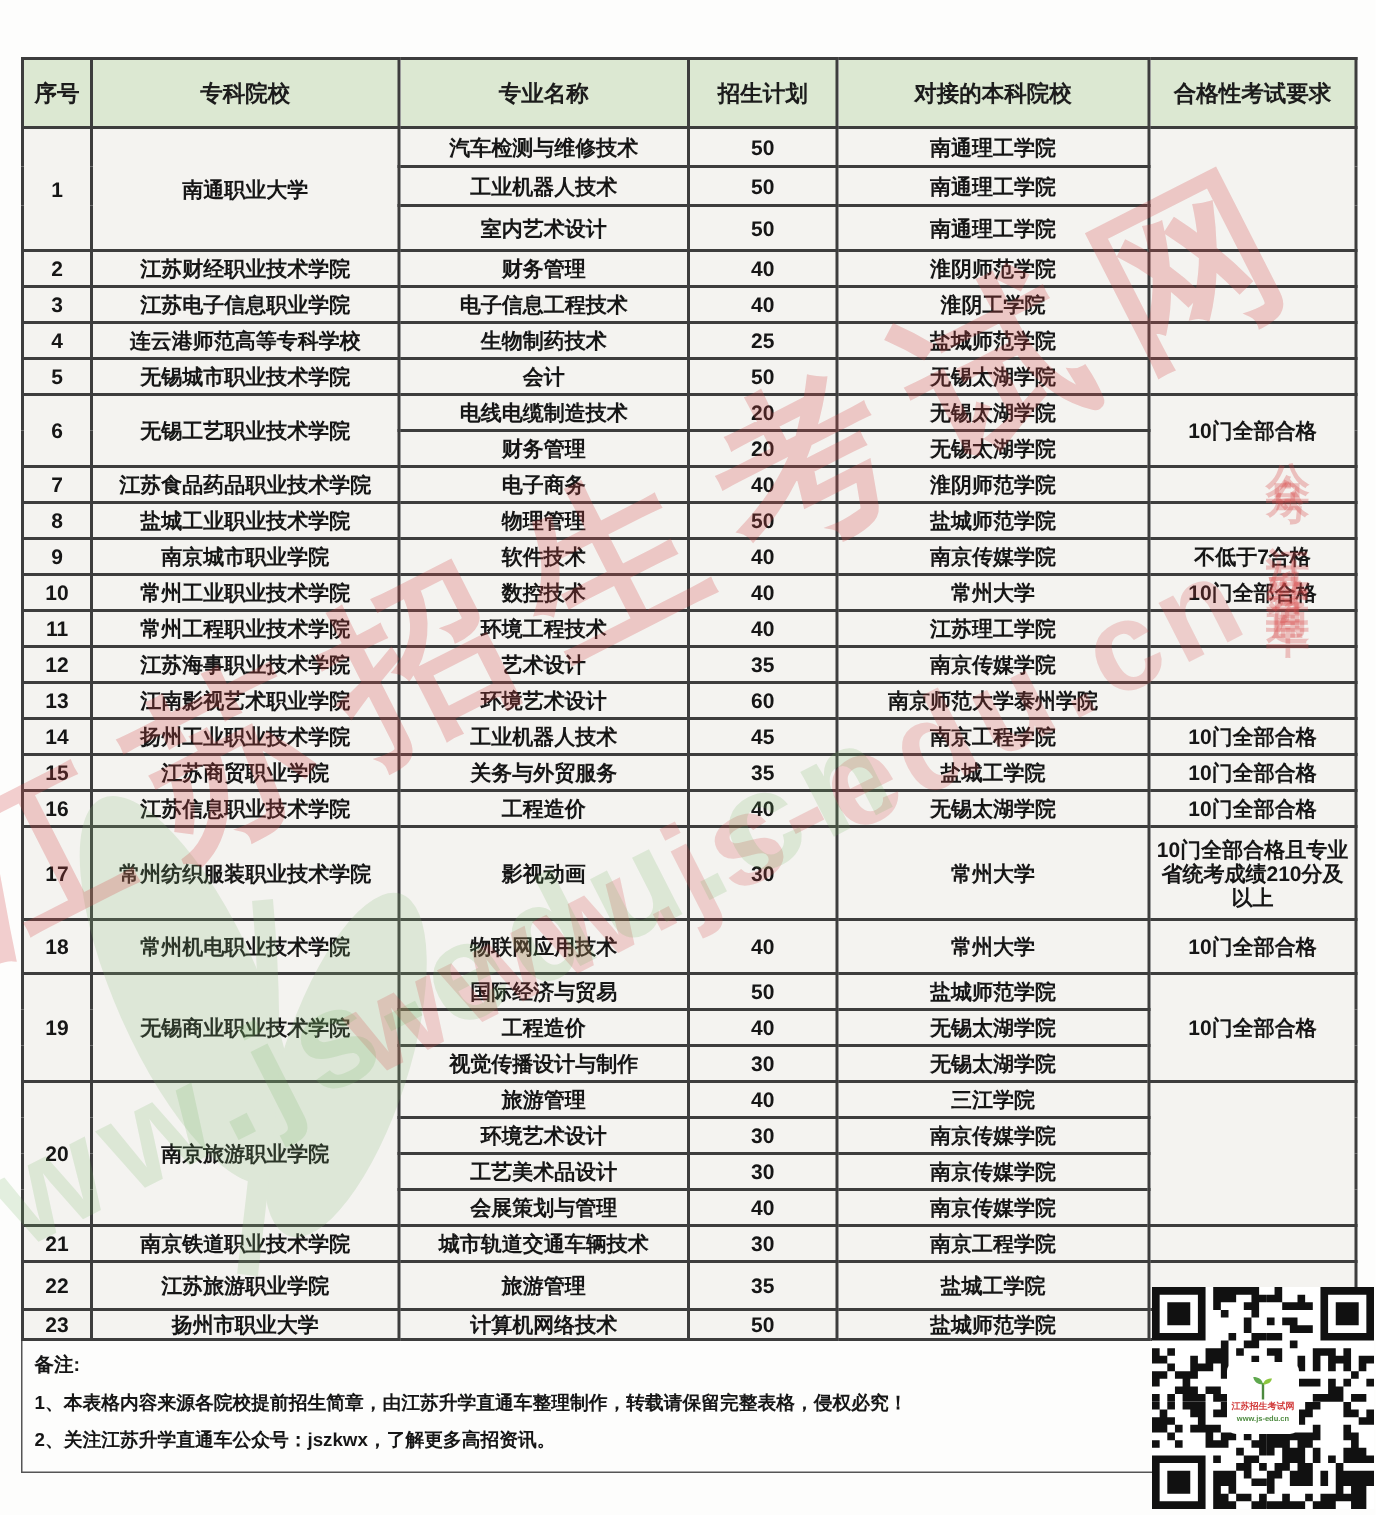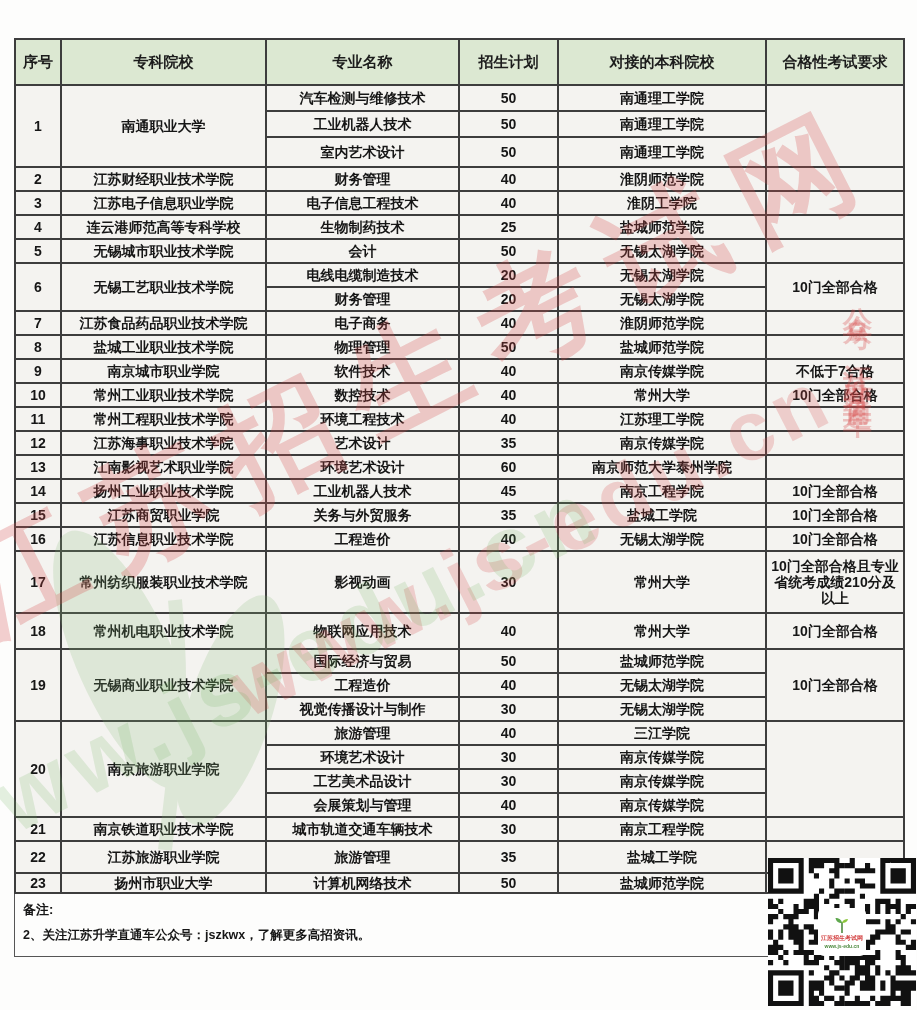--- a/index.html
+++ b/index.html
@@ -334,20 +334,21 @@
             <td>计算机网络技术</td>
             <td class="plan-cell">50</td>
             <td>盐城师范学院</td>
             <td class="req-cell"></td>
           </tr>
         </tbody>
     </table>
 
     <div class="notes">
       <div class="note-label">备注:</div>
+      <div class="note-item">1、本表格内容来源各院校提前招生简章，由江苏升学直通车整理制作，转载请保留完整表格，侵权必究！</div>
       <div class="note-item">2、关注江苏升学直通车公众号：jszkwx，了解更多高招资讯。</div>
     </div>
   </div>
 
   <div class="qr-wrap">
     <svg id="qr-svg" width="148" height="148" viewBox="0 0 148 148">
         <path d="M0.0 0.0h5.103448275862069v5.103448275862069h-5.103448275862069ZM5.1 0.0h5.103448275862069v5.103448275862069h-5.103448275862069ZM10.2 0.0h5.103448275862069v5.103448275862069h-5.103448275862069ZM15.3 0.0h5.103448275862069v5.103448275862069h-5.103448275862069ZM20.4 0.0h5.103448275862069v5.103448275862069h-5.103448275862069ZM25.5 0.0h5.103448275862069v5.103448275862069h-5.103448275862069ZM30.6 0.0h5.103448275862069v5.103448275862069h-5.103448275862069ZM0.0 5.1h5.103448275862069v5.103448275862069h-5.103448275862069ZM30.6 5.1h5.103448275862069v5.103448275862069h-5.103448275862069ZM0.0 10.2h5.103448275862069v5.103448275862069h-5.103448275862069ZM10.2 10.2h5.103448275862069v5.103448275862069h-5.103448275862069ZM15.3 10.2h5.103448275862069v5.103448275862069h-5.103448275862069ZM20.4 10.2h5.103448275862069v5.103448275862069h-5.103448275862069ZM30.6 10.2h5.103448275862069v5.103448275862069h-5.103448275862069ZM0.0 15.3h5.103448275862069v5.103448275862069h-5.103448275862069ZM10.2 15.3h5.103448275862069v5.103448275862069h-5.103448275862069ZM15.3 15.3h5.103448275862069v5.103448275862069h-5.103448275862069ZM20.4 15.3h5.103448275862069v5.103448275862069h-5.103448275862069ZM30.6 15.3h5.103448275862069v5.103448275862069h-5.103448275862069ZM0.0 20.4h5.103448275862069v5.103448275862069h-5.103448275862069ZM10.2 20.4h5.103448275862069v5.103448275862069h-5.103448275862069ZM15.3 20.4h5.103448275862069v5.103448275862069h-5.103448275862069ZM20.4 20.4h5.103448275862069v5.103448275862069h-5.103448275862069ZM30.6 20.4h5.103448275862069v5.103448275862069h-5.103448275862069ZM0.0 25.5h5.103448275862069v5.103448275862069h-5.103448275862069ZM30.6 25.5h5.103448275862069v5.103448275862069h-5.103448275862069ZM0.0 30.6h5.103448275862069v5.103448275862069h-5.103448275862069ZM5.1 30.6h5.103448275862069v5.103448275862069h-5.103448275862069ZM10.2 30.6h5.103448275862069v5.103448275862069h-5.103448275862069ZM15.3 30.6h5.103448275862069v5.103448275862069h-5.103448275862069ZM20.4 30.6h5.103448275862069v5.103448275862069h-5.103448275862069ZM25.5 30.6h5.103448275862069v5.103448275862069h-5.103448275862069ZM30.6 30.6h5.103448275862069v5.103448275862069h-5.103448275862069ZM112.3 0.0h5.103448275862069v5.103448275862069h-5.103448275862069ZM117.4 0.0h5.103448275862069v5.103448275862069h-5.103448275862069ZM122.5 0.0h5.103448275862069v5.103448275862069h-5.103448275862069ZM127.6 0.0h5.103448275862069v5.103448275862069h-5.103448275862069ZM132.7 0.0h5.103448275862069v5.103448275862069h-5.103448275862069ZM137.8 0.0h5.103448275862069v5.103448275862069h-5.103448275862069ZM142.9 0.0h5.103448275862069v5.103448275862069h-5.103448275862069ZM112.3 5.1h5.103448275862069v5.103448275862069h-5.103448275862069ZM142.9 5.1h5.103448275862069v5.103448275862069h-5.103448275862069ZM112.3 10.2h5.103448275862069v5.103448275862069h-5.103448275862069ZM122.5 10.2h5.103448275862069v5.103448275862069h-5.103448275862069ZM127.6 10.2h5.103448275862069v5.103448275862069h-5.103448275862069ZM132.7 10.2h5.103448275862069v5.103448275862069h-5.103448275862069ZM142.9 10.2h5.103448275862069v5.103448275862069h-5.103448275862069ZM112.3 15.3h5.103448275862069v5.103448275862069h-5.103448275862069ZM122.5 15.3h5.103448275862069v5.103448275862069h-5.103448275862069ZM127.6 15.3h5.103448275862069v5.103448275862069h-5.103448275862069ZM132.7 15.3h5.103448275862069v5.103448275862069h-5.103448275862069ZM142.9 15.3h5.103448275862069v5.103448275862069h-5.103448275862069ZM112.3 20.4h5.103448275862069v5.103448275862069h-5.103448275862069ZM122.5 20.4h5.103448275862069v5.103448275862069h-5.103448275862069ZM127.6 20.4h5.103448275862069v5.103448275862069h-5.103448275862069ZM132.7 20.4h5.103448275862069v5.103448275862069h-5.103448275862069ZM142.9 20.4h5.103448275862069v5.103448275862069h-5.103448275862069ZM112.3 25.5h5.103448275862069v5.103448275862069h-5.103448275862069ZM142.9 25.5h5.103448275862069v5.103448275862069h-5.103448275862069ZM112.3 30.6h5.103448275862069v5.103448275862069h-5.103448275862069ZM117.4 30.6h5.103448275862069v5.103448275862069h-5.103448275862069ZM122.5 30.6h5.103448275862069v5.103448275862069h-5.103448275862069ZM127.6 30.6h5.103448275862069v5.103448275862069h-5.103448275862069ZM132.7 30.6h5.103448275862069v5.103448275862069h-5.103448275862069ZM137.8 30.6h5.103448275862069v5.103448275862069h-5.103448275862069ZM142.9 30.6h5.103448275862069v5.103448275862069h-5.103448275862069ZM0.0 112.3h5.103448275862069v5.103448275862069h-5.103448275862069ZM5.1 112.3h5.103448275862069v5.103448275862069h-5.103448275862069ZM10.2 112.3h5.103448275862069v5.103448275862069h-5.103448275862069ZM15.3 112.3h5.103448275862069v5.103448275862069h-5.103448275862069ZM20.4 112.3h5.103448275862069v5.103448275862069h-5.103448275862069ZM25.5 112.3h5.103448275862069v5.103448275862069h-5.103448275862069ZM30.6 112.3h5.103448275862069v5.103448275862069h-5.103448275862069ZM0.0 117.4h5.103448275862069v5.103448275862069h-5.103448275862069ZM30.6 117.4h5.103448275862069v5.103448275862069h-5.103448275862069ZM0.0 122.5h5.103448275862069v5.103448275862069h-5.103448275862069ZM10.2 122.5h5.103448275862069v5.103448275862069h-5.103448275862069ZM15.3 122.5h5.103448275862069v5.103448275862069h-5.103448275862069ZM20.4 122.5h5.103448275862069v5.103448275862069h-5.103448275862069ZM30.6 122.5h5.103448275862069v5.103448275862069h-5.103448275862069ZM0.0 127.6h5.103448275862069v5.103448275862069h-5.103448275862069ZM10.2 127.6h5.103448275862069v5.103448275862069h-5.103448275862069ZM15.3 127.6h5.103448275862069v5.103448275862069h-5.103448275862069ZM20.4 127.6h5.103448275862069v5.103448275862069h-5.103448275862069ZM30.6 127.6h5.103448275862069v5.103448275862069h-5.103448275862069ZM0.0 132.7h5.103448275862069v5.103448275862069h-5.103448275862069ZM10.2 132.7h5.103448275862069v5.103448275862069h-5.103448275862069ZM15.3 132.7h5.103448275862069v5.103448275862069h-5.103448275862069ZM20.4 132.7h5.103448275862069v5.103448275862069h-5.103448275862069ZM30.6 132.7h5.103448275862069v5.103448275862069h-5.103448275862069ZM0.0 137.8h5.103448275862069v5.103448275862069h-5.103448275862069ZM30.6 137.8h5.103448275862069v5.103448275862069h-5.103448275862069ZM0.0 142.9h5.103448275862069v5.103448275862069h-5.103448275862069ZM5.1 142.9h5.103448275862069v5.103448275862069h-5.103448275862069ZM10.2 142.9h5.103448275862069v5.103448275862069h-5.103448275862069ZM15.3 142.9h5.103448275862069v5.103448275862069h-5.103448275862069ZM20.4 142.9h5.103448275862069v5.103448275862069h-5.103448275862069ZM25.5 142.9h5.103448275862069v5.103448275862069h-5.103448275862069ZM30.6 142.9h5.103448275862069v5.103448275862069h-5.103448275862069ZM40.8 0.0h5.103448275862069v5.103448275862069h-5.103448275862069ZM45.9 0.0h5.103448275862069v5.103448275862069h-5.103448275862069ZM51.0 0.0h5.103448275862069v5.103448275862069h-5.103448275862069ZM56.1 0.0h5.103448275862069v5.103448275862069h-5.103448275862069ZM61.2 0.0h5.103448275862069v5.103448275862069h-5.103448275862069ZM66.3 0.0h5.103448275862069v5.103448275862069h-5.103448275862069ZM81.7 0.0h5.103448275862069v5.103448275862069h-5.103448275862069ZM40.8 5.1h5.103448275862069v5.103448275862069h-5.103448275862069ZM45.9 5.1h5.103448275862069v5.103448275862069h-5.103448275862069ZM51.0 5.1h5.103448275862069v5.103448275862069h-5.103448275862069ZM66.3 5.1h5.103448275862069v5.103448275862069h-5.103448275862069ZM71.4 5.1h5.103448275862069v5.103448275862069h-5.103448275862069ZM76.6 5.1h5.103448275862069v5.103448275862069h-5.103448275862069ZM81.7 5.1h5.103448275862069v5.103448275862069h-5.103448275862069ZM97.0 5.1h5.103448275862069v5.103448275862069h-5.103448275862069ZM40.8 10.2h5.103448275862069v5.103448275862069h-5.103448275862069ZM61.2 10.2h5.103448275862069v5.103448275862069h-5.103448275862069ZM66.3 10.2h5.103448275862069v5.103448275862069h-5.103448275862069ZM86.8 10.2h5.103448275862069v5.103448275862069h-5.103448275862069ZM91.9 10.2h5.103448275862069v5.103448275862069h-5.103448275862069ZM97.0 10.2h5.103448275862069v5.103448275862069h-5.103448275862069ZM102.1 10.2h5.103448275862069v5.103448275862069h-5.103448275862069ZM45.9 15.3h5.103448275862069v5.103448275862069h-5.103448275862069ZM66.3 15.3h5.103448275862069v5.103448275862069h-5.103448275862069ZM61.2 20.4h5.103448275862069v5.103448275862069h-5.103448275862069ZM76.6 20.4h5.103448275862069v5.103448275862069h-5.103448275862069ZM86.8 20.4h5.103448275862069v5.103448275862069h-5.103448275862069ZM91.9 20.4h5.103448275862069v5.103448275862069h-5.103448275862069ZM61.2 25.5h5.103448275862069v5.103448275862069h-5.103448275862069ZM91.9 25.5h5.103448275862069v5.103448275862069h-5.103448275862069ZM97.0 25.5h5.103448275862069v5.103448275862069h-5.103448275862069ZM102.1 25.5h5.103448275862069v5.103448275862069h-5.103448275862069ZM51.0 30.6h5.103448275862069v5.103448275862069h-5.103448275862069ZM66.3 30.6h5.103448275862069v5.103448275862069h-5.103448275862069ZM71.4 30.6h5.103448275862069v5.103448275862069h-5.103448275862069ZM76.6 30.6h5.103448275862069v5.103448275862069h-5.103448275862069ZM81.7 30.6h5.103448275862069v5.103448275862069h-5.103448275862069ZM45.9 35.7h5.103448275862069v5.103448275862069h-5.103448275862069ZM61.2 35.7h5.103448275862069v5.103448275862069h-5.103448275862069ZM66.3 35.7h5.103448275862069v5.103448275862069h-5.103448275862069ZM91.9 35.7h5.103448275862069v5.103448275862069h-5.103448275862069ZM0.0 40.8h5.103448275862069v5.103448275862069h-5.103448275862069ZM10.2 40.8h5.103448275862069v5.103448275862069h-5.103448275862069ZM35.7 40.8h5.103448275862069v5.103448275862069h-5.103448275862069ZM40.8 40.8h5.103448275862069v5.103448275862069h-5.103448275862069ZM45.9 40.8h5.103448275862069v5.103448275862069h-5.103448275862069ZM56.1 40.8h5.103448275862069v5.103448275862069h-5.103448275862069ZM76.6 40.8h5.103448275862069v5.103448275862069h-5.103448275862069ZM81.7 40.8h5.103448275862069v5.103448275862069h-5.103448275862069ZM107.2 40.8h5.103448275862069v5.103448275862069h-5.103448275862069ZM112.3 40.8h5.103448275862069v5.103448275862069h-5.103448275862069ZM117.4 40.8h5.103448275862069v5.103448275862069h-5.103448275862069ZM127.6 40.8h5.103448275862069v5.103448275862069h-5.103448275862069ZM0.0 45.9h5.103448275862069v5.103448275862069h-5.103448275862069ZM5.1 45.9h5.103448275862069v5.103448275862069h-5.103448275862069ZM25.5 45.9h5.103448275862069v5.103448275862069h-5.103448275862069ZM35.7 45.9h5.103448275862069v5.103448275862069h-5.103448275862069ZM40.8 45.9h5.103448275862069v5.103448275862069h-5.103448275862069ZM45.9 45.9h5.103448275862069v5.103448275862069h-5.103448275862069ZM66.3 45.9h5.103448275862069v5.103448275862069h-5.103448275862069ZM81.7 45.9h5.103448275862069v5.103448275862069h-5.103448275862069ZM97.0 45.9h5.103448275862069v5.103448275862069h-5.103448275862069ZM107.2 45.9h5.103448275862069v5.103448275862069h-5.103448275862069ZM117.4 45.9h5.103448275862069v5.103448275862069h-5.103448275862069ZM122.5 45.9h5.103448275862069v5.103448275862069h-5.103448275862069ZM127.6 45.9h5.103448275862069v5.103448275862069h-5.103448275862069ZM137.8 45.9h5.103448275862069v5.103448275862069h-5.103448275862069ZM142.9 45.9h5.103448275862069v5.103448275862069h-5.103448275862069ZM10.2 51.0h5.103448275862069v5.103448275862069h-5.103448275862069ZM25.5 51.0h5.103448275862069v5.103448275862069h-5.103448275862069ZM30.6 51.0h5.103448275862069v5.103448275862069h-5.103448275862069ZM35.7 51.0h5.103448275862069v5.103448275862069h-5.103448275862069ZM45.9 51.0h5.103448275862069v5.103448275862069h-5.103448275862069ZM97.0 51.0h5.103448275862069v5.103448275862069h-5.103448275862069ZM107.2 51.0h5.103448275862069v5.103448275862069h-5.103448275862069ZM117.4 51.0h5.103448275862069v5.103448275862069h-5.103448275862069ZM127.6 51.0h5.103448275862069v5.103448275862069h-5.103448275862069ZM137.8 51.0h5.103448275862069v5.103448275862069h-5.103448275862069ZM0.0 56.1h5.103448275862069v5.103448275862069h-5.103448275862069ZM5.1 56.1h5.103448275862069v5.103448275862069h-5.103448275862069ZM15.3 56.1h5.103448275862069v5.103448275862069h-5.103448275862069ZM20.4 56.1h5.103448275862069v5.103448275862069h-5.103448275862069ZM25.5 56.1h5.103448275862069v5.103448275862069h-5.103448275862069ZM45.9 56.1h5.103448275862069v5.103448275862069h-5.103448275862069ZM132.7 56.1h5.103448275862069v5.103448275862069h-5.103448275862069ZM0.0 61.2h5.103448275862069v5.103448275862069h-5.103448275862069ZM20.4 61.2h5.103448275862069v5.103448275862069h-5.103448275862069ZM97.0 61.2h5.103448275862069v5.103448275862069h-5.103448275862069ZM102.1 61.2h5.103448275862069v5.103448275862069h-5.103448275862069ZM107.2 61.2h5.103448275862069v5.103448275862069h-5.103448275862069ZM117.4 61.2h5.103448275862069v5.103448275862069h-5.103448275862069ZM127.6 61.2h5.103448275862069v5.103448275862069h-5.103448275862069ZM142.9 61.2h5.103448275862069v5.103448275862069h-5.103448275862069ZM15.3 66.3h5.103448275862069v5.103448275862069h-5.103448275862069ZM20.4 66.3h5.103448275862069v5.103448275862069h-5.103448275862069ZM25.5 66.3h5.103448275862069v5.103448275862069h-5.103448275862069ZM35.7 66.3h5.103448275862069v5.103448275862069h-5.103448275862069ZM40.8 66.3h5.103448275862069v5.103448275862069h-5.103448275862069ZM117.4 66.3h5.103448275862069v5.103448275862069h-5.103448275862069ZM122.5 66.3h5.103448275862069v5.103448275862069h-5.103448275862069ZM0.0 71.4h5.103448275862069v5.103448275862069h-5.103448275862069ZM10.2 71.4h5.103448275862069v5.103448275862069h-5.103448275862069ZM20.4 71.4h5.103448275862069v5.103448275862069h-5.103448275862069ZM25.5 71.4h5.103448275862069v5.103448275862069h-5.103448275862069ZM30.6 71.4h5.103448275862069v5.103448275862069h-5.103448275862069ZM40.8 71.4h5.103448275862069v5.103448275862069h-5.103448275862069ZM45.9 71.4h5.103448275862069v5.103448275862069h-5.103448275862069ZM107.2 71.4h5.103448275862069v5.103448275862069h-5.103448275862069ZM112.3 71.4h5.103448275862069v5.103448275862069h-5.103448275862069ZM117.4 71.4h5.103448275862069v5.103448275862069h-5.103448275862069ZM122.5 71.4h5.103448275862069v5.103448275862069h-5.103448275862069ZM132.7 71.4h5.103448275862069v5.103448275862069h-5.103448275862069ZM137.8 71.4h5.103448275862069v5.103448275862069h-5.103448275862069ZM0.0 76.6h5.103448275862069v5.103448275862069h-5.103448275862069ZM10.2 76.6h5.103448275862069v5.103448275862069h-5.103448275862069ZM20.4 76.6h5.103448275862069v5.103448275862069h-5.103448275862069ZM25.5 76.6h5.103448275862069v5.103448275862069h-5.103448275862069ZM30.6 76.6h5.103448275862069v5.103448275862069h-5.103448275862069ZM45.9 76.6h5.103448275862069v5.103448275862069h-5.103448275862069ZM102.1 76.6h5.103448275862069v5.103448275862069h-5.103448275862069ZM107.2 76.6h5.103448275862069v5.103448275862069h-5.103448275862069ZM127.6 76.6h5.103448275862069v5.103448275862069h-5.103448275862069ZM5.1 81.7h5.103448275862069v5.103448275862069h-5.103448275862069ZM25.5 81.7h5.103448275862069v5.103448275862069h-5.103448275862069ZM30.6 81.7h5.103448275862069v5.103448275862069h-5.103448275862069ZM40.8 81.7h5.103448275862069v5.103448275862069h-5.103448275862069ZM45.9 81.7h5.103448275862069v5.103448275862069h-5.103448275862069ZM97.0 81.7h5.103448275862069v5.103448275862069h-5.103448275862069ZM102.1 81.7h5.103448275862069v5.103448275862069h-5.103448275862069ZM127.6 81.7h5.103448275862069v5.103448275862069h-5.103448275862069ZM132.7 81.7h5.103448275862069v5.103448275862069h-5.103448275862069ZM142.9 81.7h5.103448275862069v5.103448275862069h-5.103448275862069ZM0.0 86.8h5.103448275862069v5.103448275862069h-5.103448275862069ZM5.1 86.8h5.103448275862069v5.103448275862069h-5.103448275862069ZM10.2 86.8h5.103448275862069v5.103448275862069h-5.103448275862069ZM30.6 86.8h5.103448275862069v5.103448275862069h-5.103448275862069ZM97.0 86.8h5.103448275862069v5.103448275862069h-5.103448275862069ZM137.8 86.8h5.103448275862069v5.103448275862069h-5.103448275862069ZM142.9 86.8h5.103448275862069v5.103448275862069h-5.103448275862069ZM0.0 91.9h5.103448275862069v5.103448275862069h-5.103448275862069ZM5.1 91.9h5.103448275862069v5.103448275862069h-5.103448275862069ZM15.3 91.9h5.103448275862069v5.103448275862069h-5.103448275862069ZM25.5 91.9h5.103448275862069v5.103448275862069h-5.103448275862069ZM30.6 91.9h5.103448275862069v5.103448275862069h-5.103448275862069ZM35.7 91.9h5.103448275862069v5.103448275862069h-5.103448275862069ZM40.8 91.9h5.103448275862069v5.103448275862069h-5.103448275862069ZM107.2 91.9h5.103448275862069v5.103448275862069h-5.103448275862069ZM127.6 91.9h5.103448275862069v5.103448275862069h-5.103448275862069ZM10.2 97.0h5.103448275862069v5.103448275862069h-5.103448275862069ZM35.7 97.0h5.103448275862069v5.103448275862069h-5.103448275862069ZM45.9 97.0h5.103448275862069v5.103448275862069h-5.103448275862069ZM51.0 97.0h5.103448275862069v5.103448275862069h-5.103448275862069ZM61.2 97.0h5.103448275862069v5.103448275862069h-5.103448275862069ZM71.4 97.0h5.103448275862069v5.103448275862069h-5.103448275862069ZM76.6 97.0h5.103448275862069v5.103448275862069h-5.103448275862069ZM81.7 97.0h5.103448275862069v5.103448275862069h-5.103448275862069ZM86.8 97.0h5.103448275862069v5.103448275862069h-5.103448275862069ZM91.9 97.0h5.103448275862069v5.103448275862069h-5.103448275862069ZM97.0 97.0h5.103448275862069v5.103448275862069h-5.103448275862069ZM102.1 97.0h5.103448275862069v5.103448275862069h-5.103448275862069ZM107.2 97.0h5.103448275862069v5.103448275862069h-5.103448275862069ZM127.6 97.0h5.103448275862069v5.103448275862069h-5.103448275862069ZM132.7 97.0h5.103448275862069v5.103448275862069h-5.103448275862069ZM0.0 102.1h5.103448275862069v5.103448275862069h-5.103448275862069ZM15.3 102.1h5.103448275862069v5.103448275862069h-5.103448275862069ZM35.7 102.1h5.103448275862069v5.103448275862069h-5.103448275862069ZM40.8 102.1h5.103448275862069v5.103448275862069h-5.103448275862069ZM45.9 102.1h5.103448275862069v5.103448275862069h-5.103448275862069ZM66.3 102.1h5.103448275862069v5.103448275862069h-5.103448275862069ZM71.4 102.1h5.103448275862069v5.103448275862069h-5.103448275862069ZM76.6 102.1h5.103448275862069v5.103448275862069h-5.103448275862069ZM81.7 102.1h5.103448275862069v5.103448275862069h-5.103448275862069ZM86.8 102.1h5.103448275862069v5.103448275862069h-5.103448275862069ZM97.0 102.1h5.103448275862069v5.103448275862069h-5.103448275862069ZM102.1 102.1h5.103448275862069v5.103448275862069h-5.103448275862069ZM132.7 102.1h5.103448275862069v5.103448275862069h-5.103448275862069ZM56.1 107.2h5.103448275862069v5.103448275862069h-5.103448275862069ZM71.4 107.2h5.103448275862069v5.103448275862069h-5.103448275862069ZM76.6 107.2h5.103448275862069v5.103448275862069h-5.103448275862069ZM86.8 107.2h5.103448275862069v5.103448275862069h-5.103448275862069ZM91.9 107.2h5.103448275862069v5.103448275862069h-5.103448275862069ZM97.0 107.2h5.103448275862069v5.103448275862069h-5.103448275862069ZM107.2 107.2h5.103448275862069v5.103448275862069h-5.103448275862069ZM127.6 107.2h5.103448275862069v5.103448275862069h-5.103448275862069ZM132.7 107.2h5.103448275862069v5.103448275862069h-5.103448275862069ZM137.8 107.2h5.103448275862069v5.103448275862069h-5.103448275862069ZM40.8 112.3h5.103448275862069v5.103448275862069h-5.103448275862069ZM61.2 112.3h5.103448275862069v5.103448275862069h-5.103448275862069ZM66.3 112.3h5.103448275862069v5.103448275862069h-5.103448275862069ZM86.8 112.3h5.103448275862069v5.103448275862069h-5.103448275862069ZM91.9 112.3h5.103448275862069v5.103448275862069h-5.103448275862069ZM97.0 112.3h5.103448275862069v5.103448275862069h-5.103448275862069ZM107.2 112.3h5.103448275862069v5.103448275862069h-5.103448275862069ZM117.4 112.3h5.103448275862069v5.103448275862069h-5.103448275862069ZM127.6 112.3h5.103448275862069v5.103448275862069h-5.103448275862069ZM132.7 112.3h5.103448275862069v5.103448275862069h-5.103448275862069ZM137.8 112.3h5.103448275862069v5.103448275862069h-5.103448275862069ZM142.9 112.3h5.103448275862069v5.103448275862069h-5.103448275862069ZM56.1 117.4h5.103448275862069v5.103448275862069h-5.103448275862069ZM61.2 117.4h5.103448275862069v5.103448275862069h-5.103448275862069ZM71.4 117.4h5.103448275862069v5.103448275862069h-5.103448275862069ZM81.7 117.4h5.103448275862069v5.103448275862069h-5.103448275862069ZM86.8 117.4h5.103448275862069v5.103448275862069h-5.103448275862069ZM97.0 117.4h5.103448275862069v5.103448275862069h-5.103448275862069ZM102.1 117.4h5.103448275862069v5.103448275862069h-5.103448275862069ZM122.5 117.4h5.103448275862069v5.103448275862069h-5.103448275862069ZM40.8 122.5h5.103448275862069v5.103448275862069h-5.103448275862069ZM45.9 122.5h5.103448275862069v5.103448275862069h-5.103448275862069ZM51.0 122.5h5.103448275862069v5.103448275862069h-5.103448275862069ZM61.2 122.5h5.103448275862069v5.103448275862069h-5.103448275862069ZM76.6 122.5h5.103448275862069v5.103448275862069h-5.103448275862069ZM81.7 122.5h5.103448275862069v5.103448275862069h-5.103448275862069ZM91.9 122.5h5.103448275862069v5.103448275862069h-5.103448275862069ZM97.0 122.5h5.103448275862069v5.103448275862069h-5.103448275862069ZM102.1 122.5h5.103448275862069v5.103448275862069h-5.103448275862069ZM112.3 122.5h5.103448275862069v5.103448275862069h-5.103448275862069ZM122.5 122.5h5.103448275862069v5.103448275862069h-5.103448275862069ZM127.6 122.5h5.103448275862069v5.103448275862069h-5.103448275862069ZM132.7 122.5h5.103448275862069v5.103448275862069h-5.103448275862069ZM137.8 122.5h5.103448275862069v5.103448275862069h-5.103448275862069ZM142.9 122.5h5.103448275862069v5.103448275862069h-5.103448275862069ZM40.8 127.6h5.103448275862069v5.103448275862069h-5.103448275862069ZM45.9 127.6h5.103448275862069v5.103448275862069h-5.103448275862069ZM51.0 127.6h5.103448275862069v5.103448275862069h-5.103448275862069ZM66.3 127.6h5.103448275862069v5.103448275862069h-5.103448275862069ZM71.4 127.6h5.103448275862069v5.103448275862069h-5.103448275862069ZM76.6 127.6h5.103448275862069v5.103448275862069h-5.103448275862069ZM91.9 127.6h5.103448275862069v5.103448275862069h-5.103448275862069ZM97.0 127.6h5.103448275862069v5.103448275862069h-5.103448275862069ZM102.1 127.6h5.103448275862069v5.103448275862069h-5.103448275862069ZM112.3 127.6h5.103448275862069v5.103448275862069h-5.103448275862069ZM122.5 127.6h5.103448275862069v5.103448275862069h-5.103448275862069ZM127.6 127.6h5.103448275862069v5.103448275862069h-5.103448275862069ZM132.7 127.6h5.103448275862069v5.103448275862069h-5.103448275862069ZM137.8 127.6h5.103448275862069v5.103448275862069h-5.103448275862069ZM142.9 127.6h5.103448275862069v5.103448275862069h-5.103448275862069ZM40.8 132.7h5.103448275862069v5.103448275862069h-5.103448275862069ZM51.0 132.7h5.103448275862069v5.103448275862069h-5.103448275862069ZM76.6 132.7h5.103448275862069v5.103448275862069h-5.103448275862069ZM122.5 132.7h5.103448275862069v5.103448275862069h-5.103448275862069ZM132.7 132.7h5.103448275862069v5.103448275862069h-5.103448275862069ZM137.8 132.7h5.103448275862069v5.103448275862069h-5.103448275862069ZM40.8 137.8h5.103448275862069v5.103448275862069h-5.103448275862069ZM45.9 137.8h5.103448275862069v5.103448275862069h-5.103448275862069ZM56.1 137.8h5.103448275862069v5.103448275862069h-5.103448275862069ZM61.2 137.8h5.103448275862069v5.103448275862069h-5.103448275862069ZM71.4 137.8h5.103448275862069v5.103448275862069h-5.103448275862069ZM86.8 137.8h5.103448275862069v5.103448275862069h-5.103448275862069ZM102.1 137.8h5.103448275862069v5.103448275862069h-5.103448275862069ZM112.3 137.8h5.103448275862069v5.103448275862069h-5.103448275862069ZM117.4 137.8h5.103448275862069v5.103448275862069h-5.103448275862069ZM122.5 137.8h5.103448275862069v5.103448275862069h-5.103448275862069ZM127.6 137.8h5.103448275862069v5.103448275862069h-5.103448275862069ZM132.7 137.8h5.103448275862069v5.103448275862069h-5.103448275862069ZM137.8 137.8h5.103448275862069v5.103448275862069h-5.103448275862069ZM40.8 142.9h5.103448275862069v5.103448275862069h-5.103448275862069ZM45.9 142.9h5.103448275862069v5.103448275862069h-5.103448275862069ZM51.0 142.9h5.103448275862069v5.103448275862069h-5.103448275862069ZM66.3 142.9h5.103448275862069v5.103448275862069h-5.103448275862069ZM71.4 142.9h5.103448275862069v5.103448275862069h-5.103448275862069ZM76.6 142.9h5.103448275862069v5.103448275862069h-5.103448275862069ZM81.7 142.9h5.103448275862069v5.103448275862069h-5.103448275862069ZM86.8 142.9h5.103448275862069v5.103448275862069h-5.103448275862069ZM91.9 142.9h5.103448275862069v5.103448275862069h-5.103448275862069ZM97.0 142.9h5.103448275862069v5.103448275862069h-5.103448275862069ZM107.2 142.9h5.103448275862069v5.103448275862069h-5.103448275862069ZM112.3 142.9h5.103448275862069v5.103448275862069h-5.103448275862069ZM117.4 142.9h5.103448275862069v5.103448275862069h-5.103448275862069ZM132.7 142.9h5.103448275862069v5.103448275862069h-5.103448275862069ZM137.8 142.9h5.103448275862069v5.103448275862069h-5.103448275862069Z" fill="#111111"></path>
       </svg>
     <div class="qr-logo">
       <svg width="20" height="20" viewBox="0 0 20 20">

